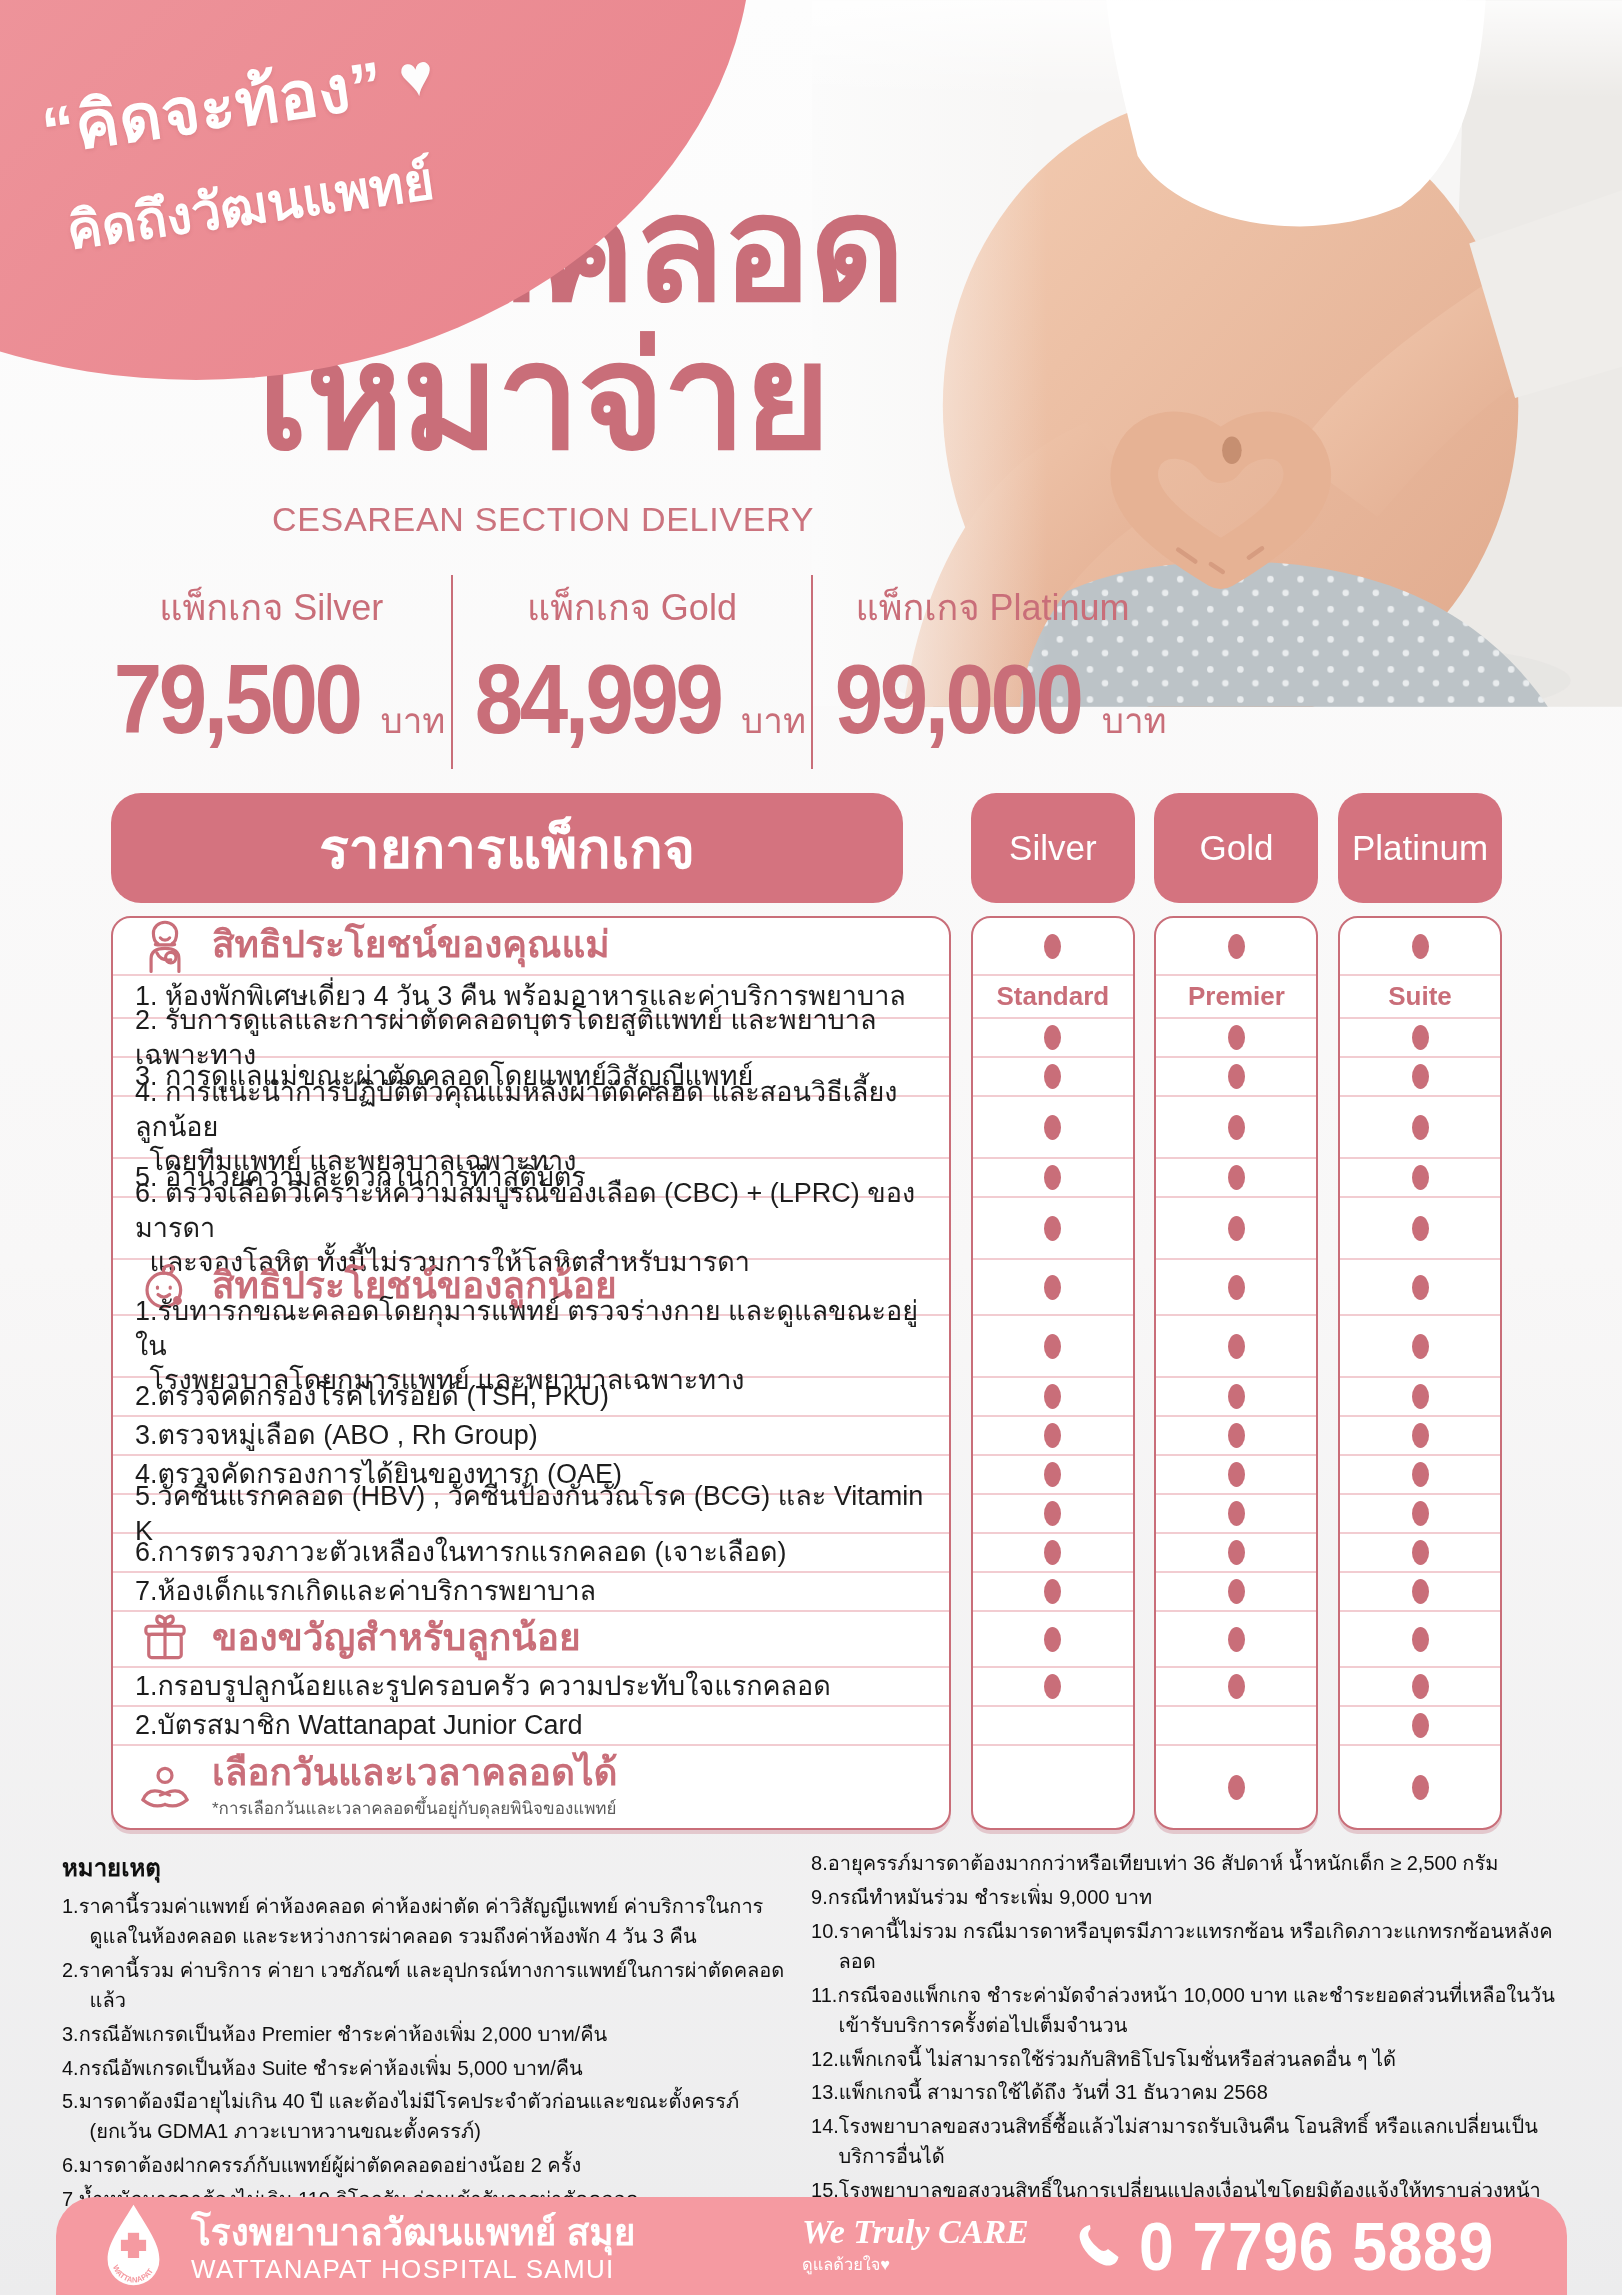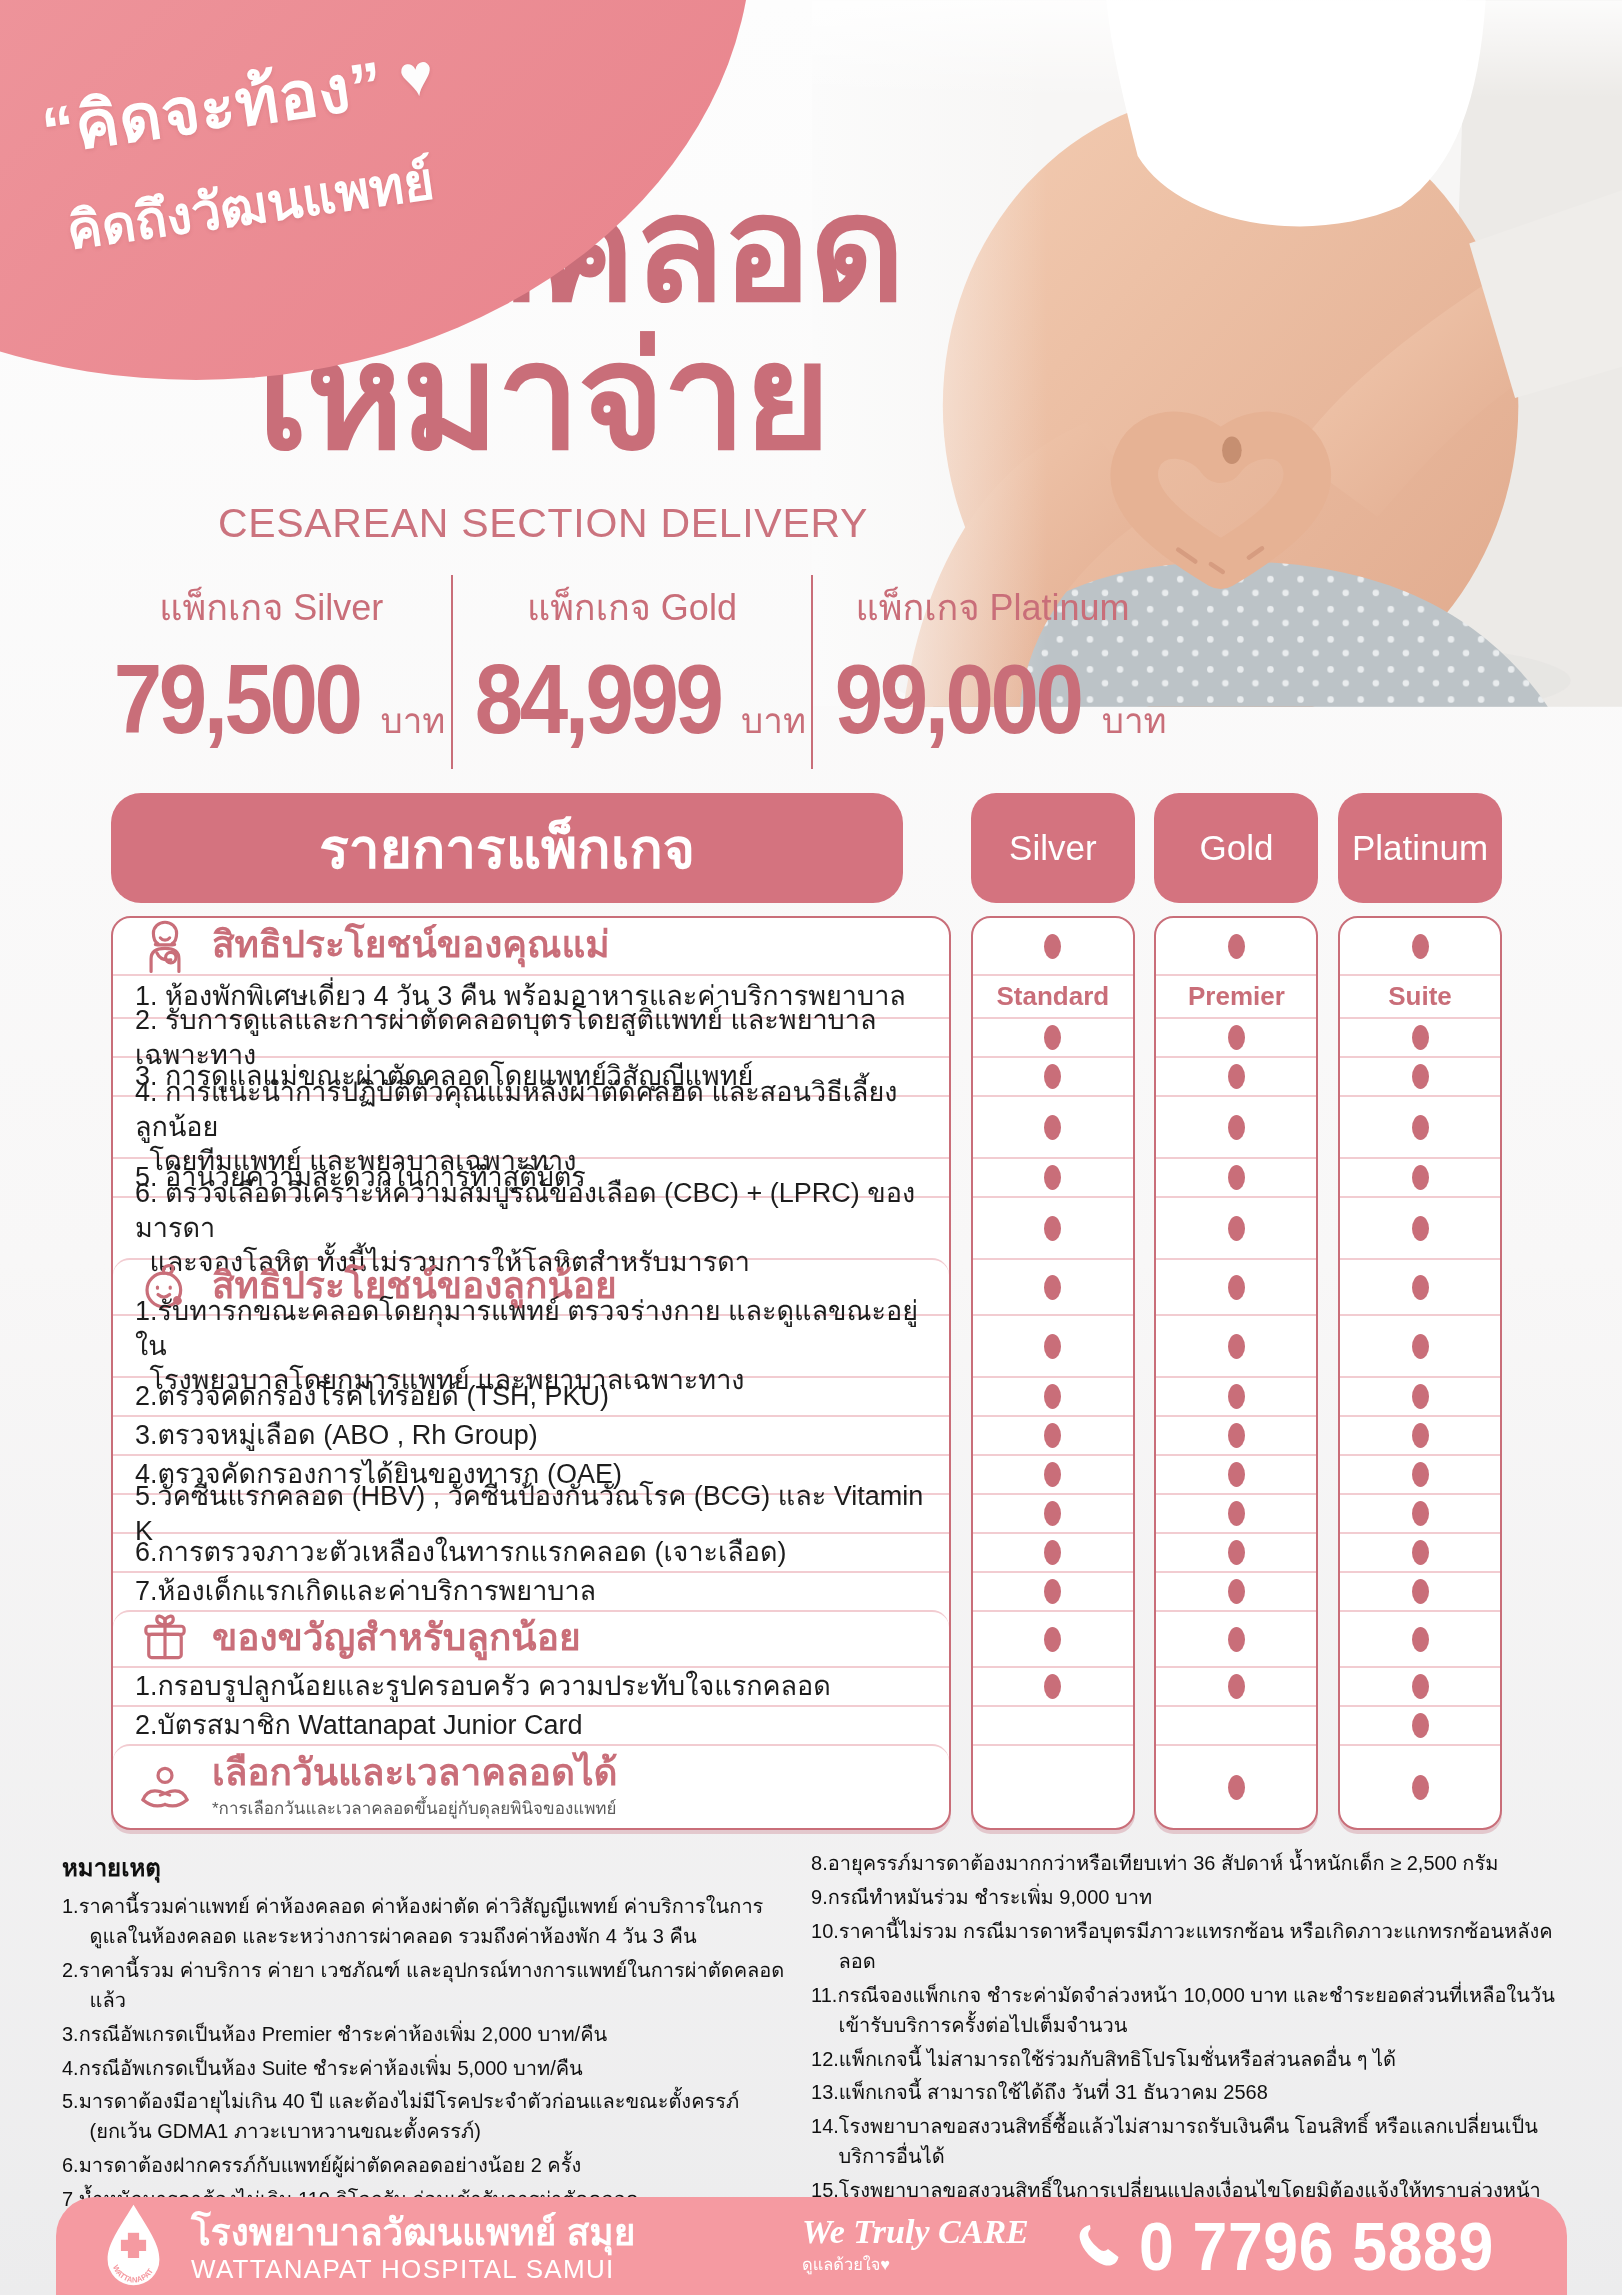--- a/index.html
+++ b/index.html
@@ -12,21 +12,21 @@
   .badge-text{position:absolute;left:47px;top:51px;transform:rotate(-8deg);color:#fff;z-index:4;
         text-shadow:0 2px 3.9px rgba(140,60,70,.15);}
   .badge-text .l1{font-size:65px;font-weight:bold;letter-spacing:0.7px;}
   .badge-text .l1 .heart{font-size:58px;vertical-align:6.5px;margin-left:17px;color:#fdfdfd;}
   .badge-text .l2{font-size:52px;font-weight:bold;margin:9.2px 0 0 10.5px;}
   
   .photo{position:absolute;top:0;right:0;z-index:1;}
   
   .hero{position:absolute;left:85px;top:175px;width:916px;text-align:center;z-index:2;}
   .hero .t{font-size:148px;line-height:1.0;font-weight:bold;color:#c96e79;letter-spacing:-2px;}
-  .hero .sub{margin-top:29px;font-size:41px;color:#cb737e;letter-spacing:0.7px;}
+  .hero .sub{margin-top:29px;font-size:34px;color:#cb737e;letter-spacing:0.7px;}
   
   .prices{position:absolute;left:92px;top:575px;width:936px;display:flex;z-index:2;}
   .price{flex:1;text-align:center;padding:3.9px 5.2px 13px 5.2px;}
   .price + .price{border-left:2.6px solid #c96e79;}
   .price .plabel{font-size:36px;color:#c96e79;margin-bottom:6.5px;}
   .price .row{white-space:nowrap;}
   .price .amount{display:inline-block;font-size:99px;font-weight:bold;color:#c96e79;
         letter-spacing:-3.9px;transform:scaleX(.88);transform-origin:center;}
   .price .unit{font-size:35px;color:#c96e79;margin-left:3.9px;}
   
@@ -38,21 +38,21 @@
   
   .tbody{position:absolute;left:111px;top:916px;width:1391px;display:flex;gap:19.6px;
         align-items:flex-start;z-index:2;}
   .colbox{box-sizing:border-box;border:2.6px solid #c96e79;border-radius:19.6px;overflow:hidden;
         background:#fff;box-shadow:0 3.9px 0 rgba(190,95,110,.28);}
   .colbox.name{width:841px;}
   .colbox.val{width:164px;flex:none;}
   .cell{box-sizing:border-box;display:flex;align-items:center;}
   .cell + .cell{border-top:2px solid #f2ccd1;}
   .ncell{padding:0 22px;justify-content:flex-start;font-size:27px;color:#1d1d1d;line-height:1.28;}
-  .ncell.section{color:#c96e79;border-radius:17px;}
+  .ncell.section{color:#c96e79;}
   .sicon{width:60px;height:60px;flex:none;margin-right:17px;display:flex;align-items:center;justify-content:center;}
   .sicon svg{width:58px;height:58px;}
   .slabel{font-size:37px;font-weight:bold;color:#c96e79;line-height:1.05;}
   .snote{display:block;font-size:17px;color:#5a5a5a;font-weight:normal;margin-top:5.2px;}
   .vcell{justify-content:center;}
   .dot{width:17px;height:25px;border-radius:50%;background:#c96e79;}
   .vtext{font-size:26px;font-weight:bold;color:#c96e79;}
   
   .notes{position:absolute;left:62px;top:1848px;width:1518px;display:flex;z-index:2;color:#101010;}
   .notes .nl{width:739px;}

